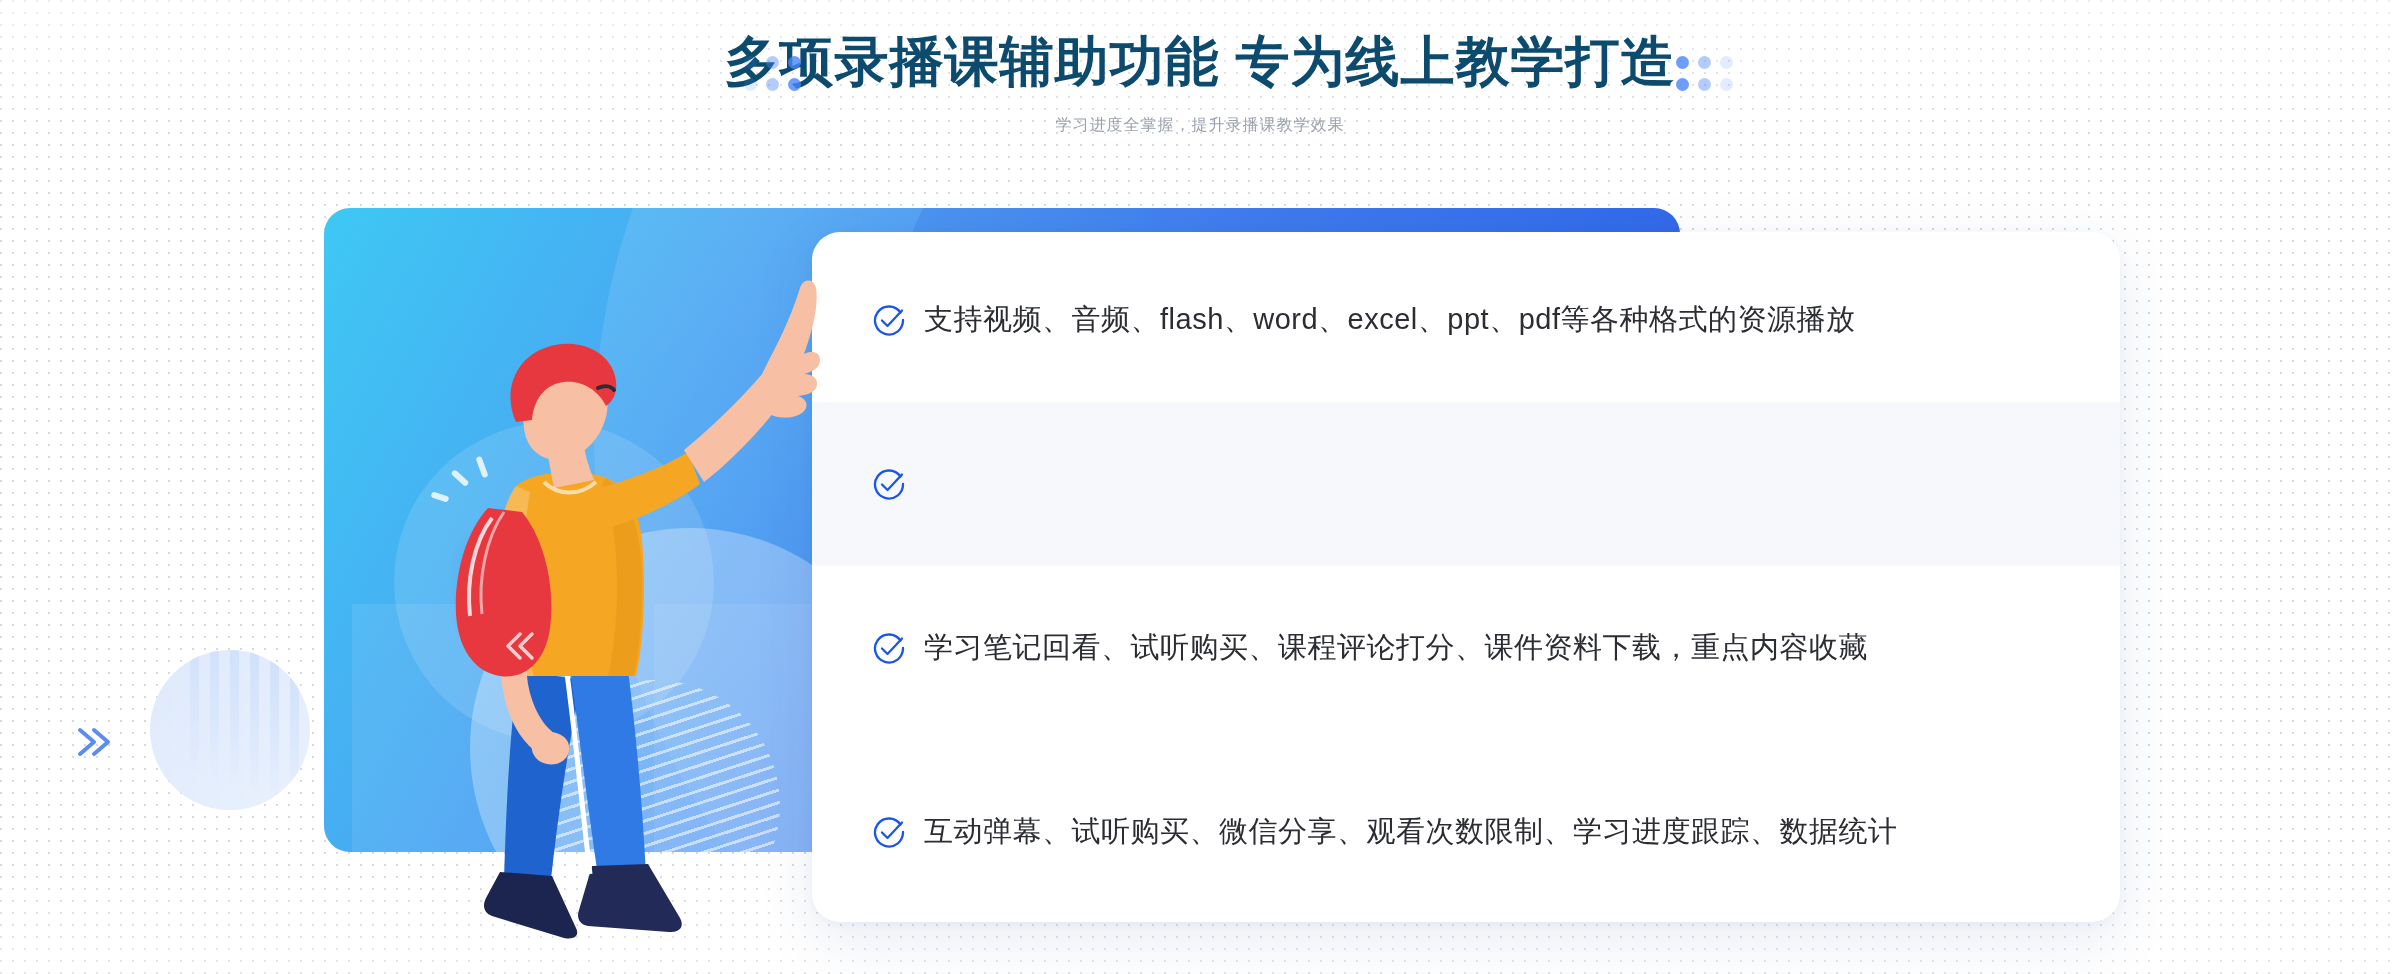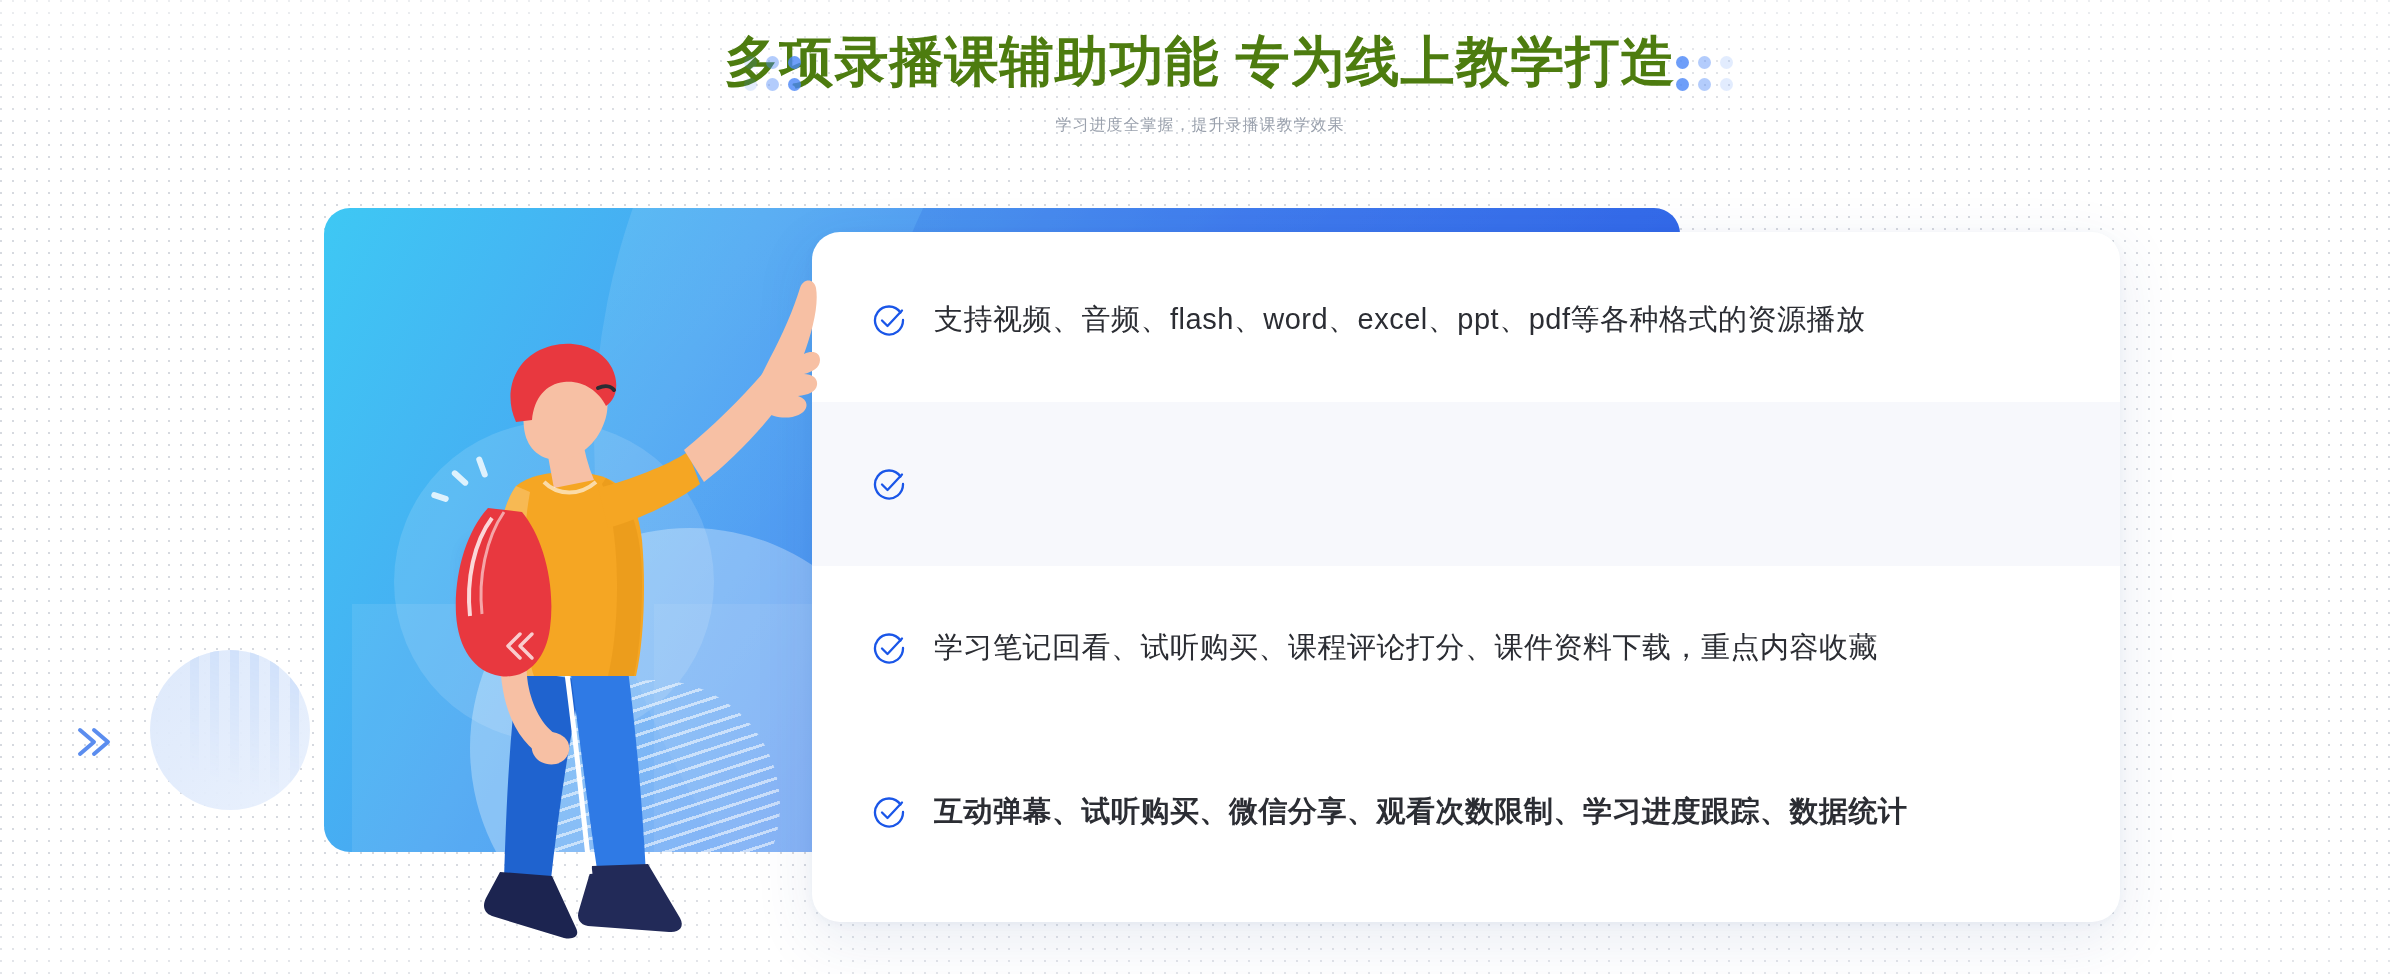--- a/index.html
+++ b/index.html
@@ -25,21 +25,21 @@
       linear-gradient(to bottom, rgba(255,255,255,.55) 0px, rgba(255,255,255,0) 140px),
       linear-gradient(to top, rgba(255,255,255,.35) 0px, rgba(255,255,255,0) 120px);
   }
 
   
   #header{ position:absolute; top:0; left:0; width:2400px; height:180px; z-index:6; }
   #page-title{
     position:absolute; top:28px; left:0; width:2400px;
     text-align:center;
     font-size:54px; font-weight:bold; letter-spacing:1px;
-    color:#4d7c0f; white-space:pre;
+    color:#0c4a6e; white-space:pre;
     line-height:1.25;
   }
   #page-subtitle{
     position:absolute; top:115px; left:0; width:2400px;
     text-align:center;
     font-size:16px; color:#9aa1ad; letter-spacing:1px;
   }
 
   
   .deco-dots{ position:absolute; display:grid; gap:9px; z-index:6; }
@@ -171,24 +171,24 @@
     overflow:hidden;
   }
   .feature-row{
     position:absolute; left:0; width:1308px; height:164px;
     display:flex; align-items:center;
   }
   .feature-row.highlight{ background:#f7f8fc; }
   #feature-row-0{ top:6px; }
   #feature-row-1{ top:170px; }
   #feature-row-2{ top:334px; }
-  #feature-row-3{ top:498px;font-weight:bold; }
+  #feature-row-3{ top:518px; }
   .check-icon{ margin-left:60px; width:34px; height:34px; flex:0 0 34px; }
   .feature-text{
-    margin-left:28px;
+    margin-left:18px;
     font-size:29px; color:#2b2d33; letter-spacing:.5px; white-space:nowrap;
   }
 </style>
 </head>
 <body>
 
 <div id="dot-bg"></div>
 <div id="dot-fade"></div>
 
 <div id="header">

